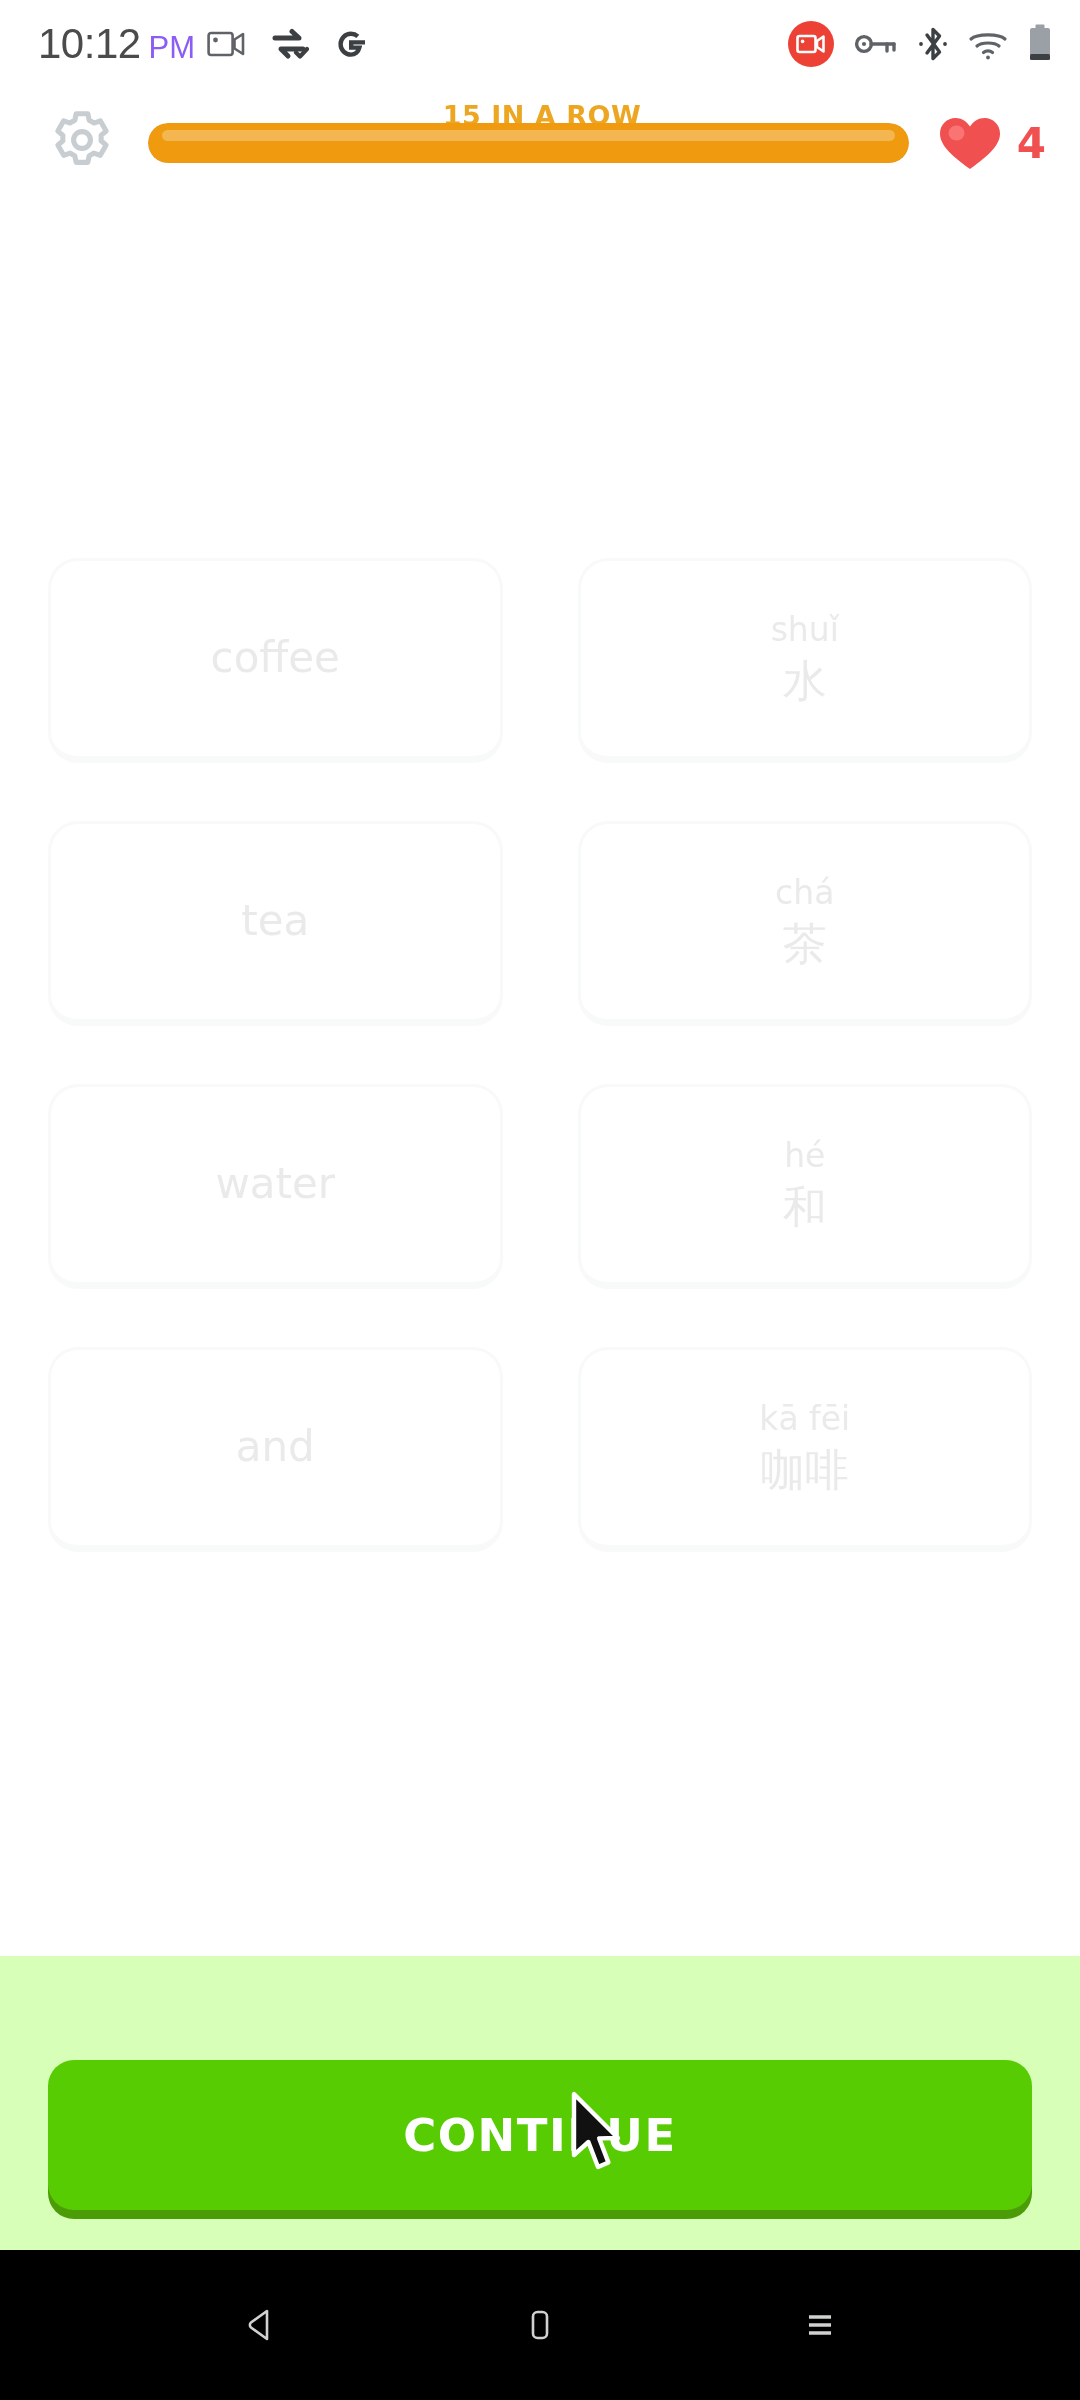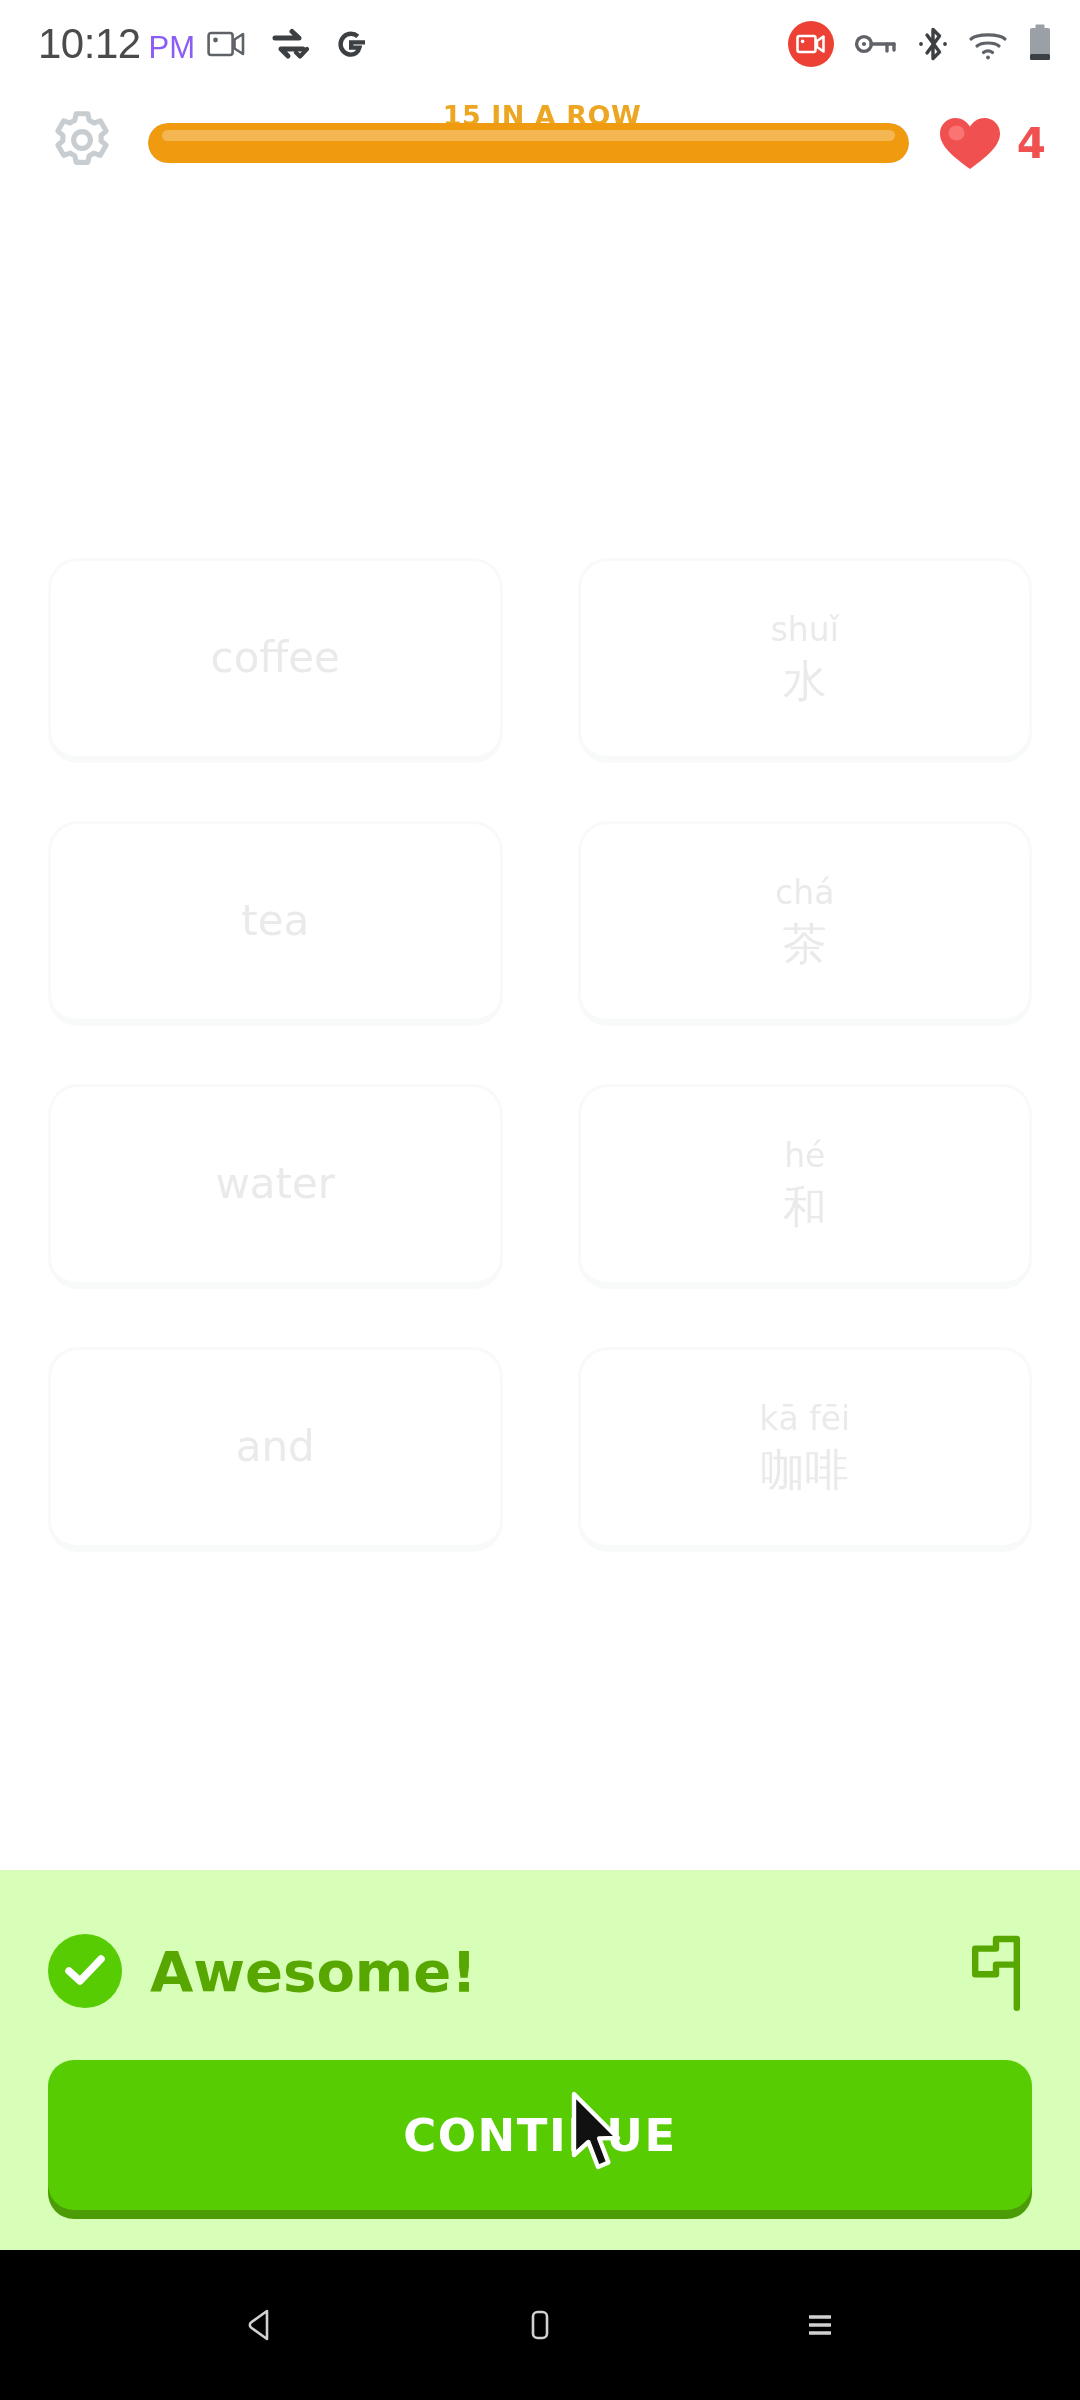--- a/index.html
+++ b/index.html
@@ -357,35 +357,20 @@
       </div>
       <div class="card zh">
         <span class="pinyin">kā fēi</span>
         <span class="word">咖啡</span>
       </div>
 
     </div>
   </div>
 
   <div class="feedback">
-    <div class="fb-row">
-      <span class="fb-check">
-        <svg width="44" height="36" viewBox="0 0 44 36">
-          <path d="M6 18 L17 28 L38 6" fill="none" stroke="#ffffff" stroke-width="7.5" stroke-linecap="round" stroke-linejoin="round"></path>
-        </svg>
-      </span>
-      <span class="fb-text">Awesome!</span>
-      <span class="fb-flag">
-        <span class="ic">
-          <svg width="64" height="84" viewBox="0 0 40 52">
-            <path d="M33 49 V6 H20 V12 H7 V28 H20 V22 H33" fill="none" stroke="#58a700" stroke-width="4" stroke-linecap="round" stroke-linejoin="round"></path>
-          </svg>
-        </span>
-      </span>
-    </div>
 
     <div class="continue-wrap">
       <button class="continue-btn">CONTINUE</button>
       <span class="cursor">
         <svg width="58" height="86" viewBox="0 0 29 43">
           <path d="M3 2 L3 32.5 L10.2 26 L15 38.5 L20.2 36.2 L15.6 24.2 L25 24 Z" fill="#111111" stroke="#ffffff" stroke-width="2.2" stroke-linejoin="round"></path>
         </svg>
       </span>
     </div>
   </div>

